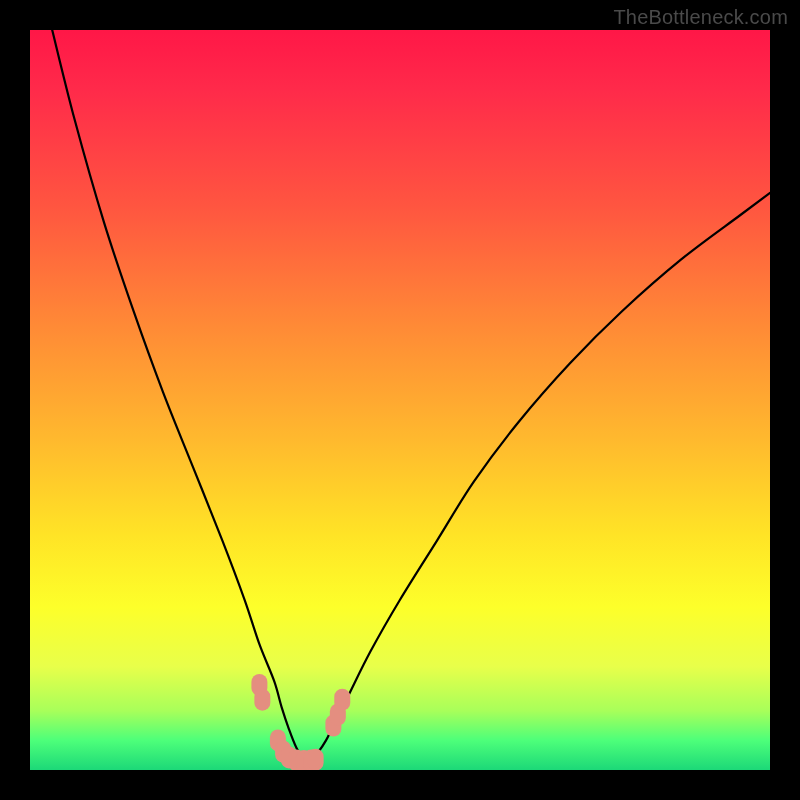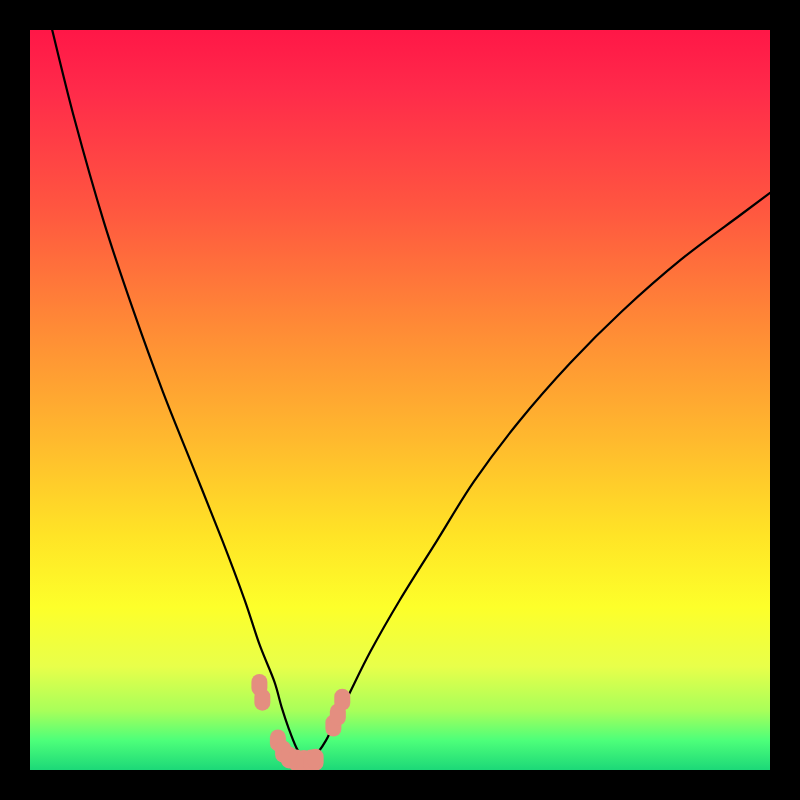--- a/index.html
+++ b/index.html
@@ -56,20 +56,21 @@
     left: 0;
     top: 0;
     width: 740px;
     height: 740px;
   }
 </style>
 </head>
 <body>
 
 <div class="frame">
+  <div class="watermark">TheBottleneck.com</div>
   <div class="plot">
     <svg class="curves" viewBox="0 0 740 740">
       <path id="black-curve" fill="none" stroke="#000000" stroke-width="2.2" stroke-linecap="round" d="M 22.20 0.00 C 25.90 14.80, 35.77 56.73, 44.40 88.80 C 53.03 120.87, 64.13 160.33, 74.00 192.40 C 83.87 224.47, 93.73 252.83, 103.60 281.20 C 113.47 309.57, 123.33 336.70, 133.20 362.60 C 143.07 388.50, 152.93 411.93, 162.80 436.60 C 172.67 461.27, 183.77 488.40, 192.40 510.60 C 201.03 532.80, 208.43 552.53, 214.60 569.80 C 220.77 587.07, 224.47 600.63, 229.40 614.20 C 234.33 627.77, 240.50 640.72, 244.20 651.20 C 247.90 661.68, 249.13 669.08, 251.60 677.10 C 254.07 685.12, 256.53 692.52, 259.00 699.30 C 261.47 706.08, 263.93 712.87, 266.40 717.80 C 268.87 722.73, 271.33 727.05, 273.80 728.90 C 276.27 730.75, 278.73 730.13, 281.20 728.90 C 283.67 727.67, 286.13 724.58, 288.60 721.50 C 291.07 718.42, 293.53 714.72, 296.00 710.40 C 298.47 706.08, 299.70 703.00, 303.40 695.60 C 307.10 688.20, 312.03 678.33, 318.20 666.00 C 324.37 653.67, 331.77 637.63, 340.40 621.60 C 349.03 605.57, 358.90 588.30, 370.00 569.80 C 381.10 551.30, 394.67 530.33, 407.00 510.60 C 419.33 490.87, 430.43 471.13, 444.00 451.40 C 457.57 431.67, 472.37 411.93, 488.40 392.20 C 504.43 372.47, 522.93 351.50, 540.20 333.00 C 557.47 314.50, 573.50 298.47, 592.00 281.20 C 610.50 263.93, 631.47 245.43, 651.20 229.40 C 670.93 213.37, 695.60 196.10, 710.40 185.00 C 725.20 173.90, 735.07 166.50, 740.00 162.80"></path>
       <g id="pink-points">
           <rect x="221.40" y="643.90" width="16" height="22" rx="8" ry="8" fill="#e48e80"></rect>
           <rect x="224.36" y="658.70" width="16" height="22" rx="8" ry="8" fill="#e48e80"></rect>
           <rect x="239.90" y="699.40" width="16" height="22" rx="8" ry="8" fill="#e48e80"></rect>
           <rect x="245.08" y="710.50" width="16" height="22" rx="8" ry="8" fill="#e48e80"></rect>
           <rect x="251.00" y="716.42" width="16" height="22" rx="8" ry="8" fill="#e48e80"></rect>
           <rect x="258.40" y="719.38" width="16" height="22" rx="8" ry="8" fill="#e48e80"></rect>

